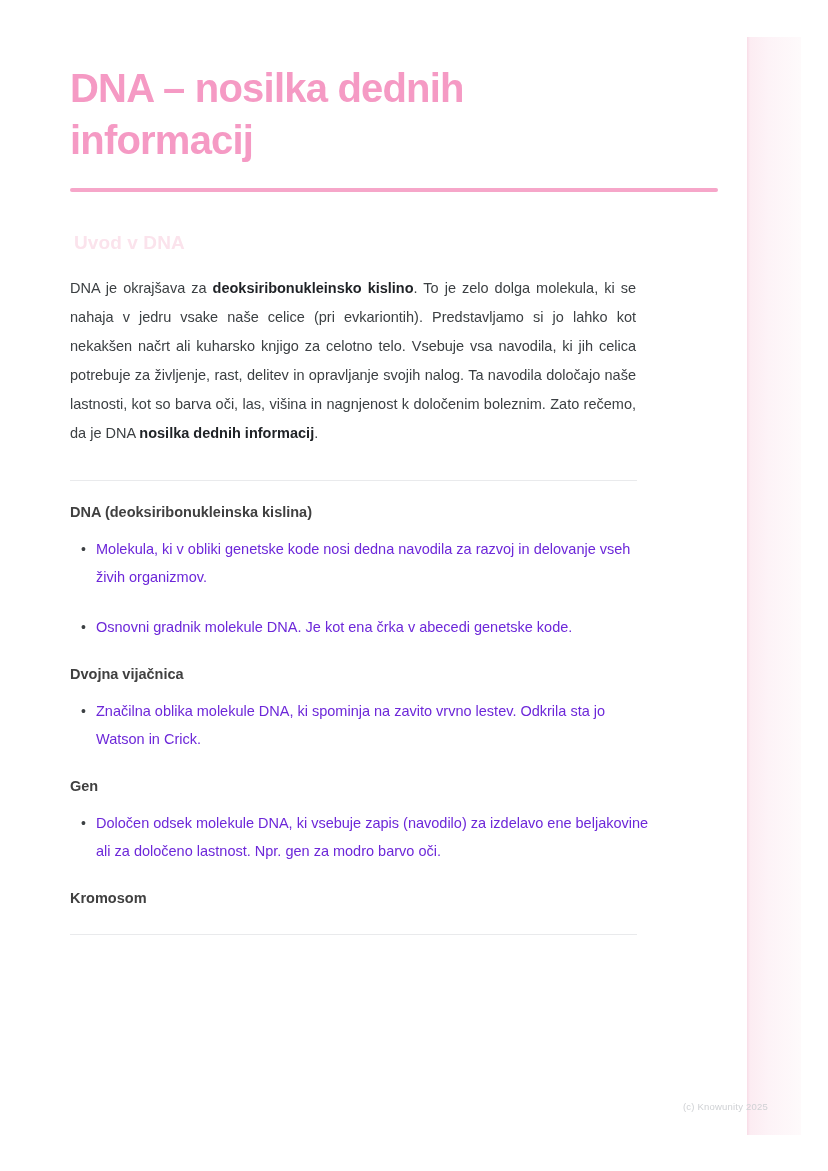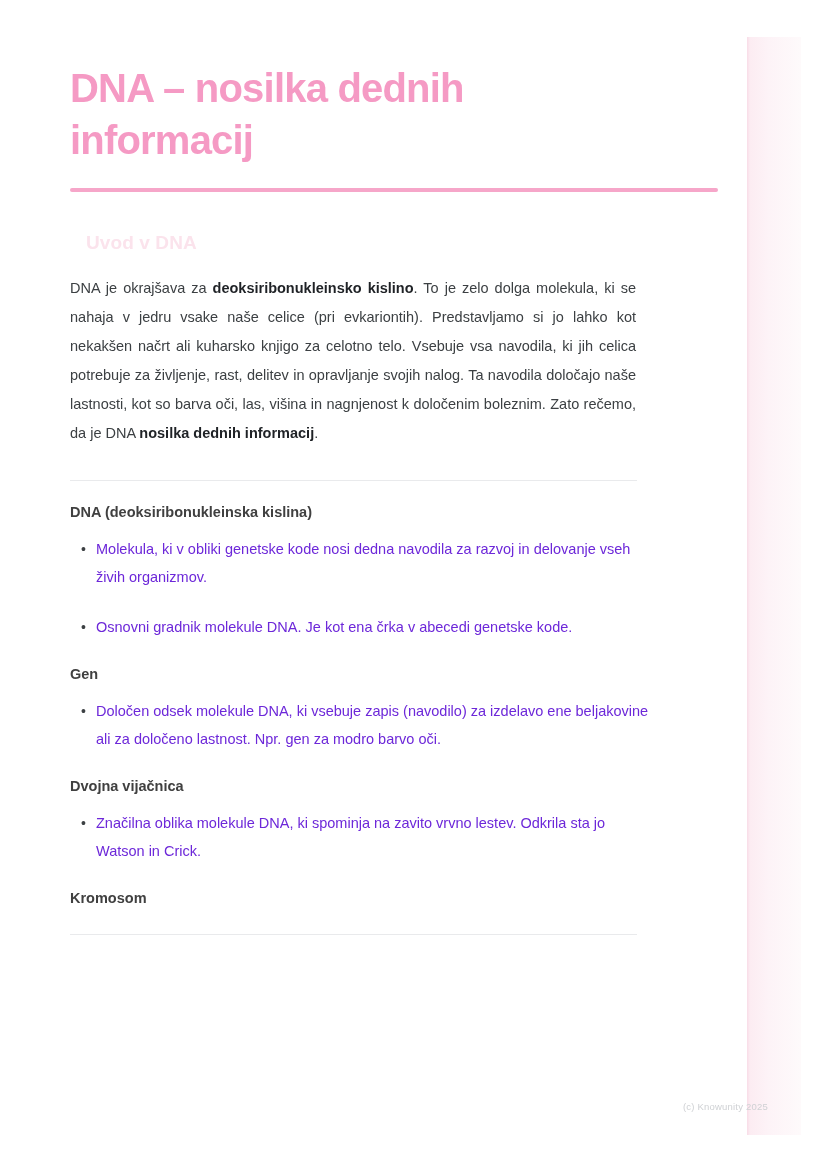--- a/index.html
+++ b/index.html
@@ -64,21 +64,21 @@
     border-radius: 2px;
     background: #f6a6c9;
   }
 
   
   .section-heading {
     font-size: 19px;
     line-height: 26px;
     font-weight: 700;
     color: #fbe3ec;
-    margin: 16px;
+    margin: 4px;
     letter-spacing: 0.1px;
   }
 
   .sec-uvod { margin-top: 38px; }
   .sec-pojmi { margin-top: 30px; }
 
   
   .body-text {
     width: 566px;
     margin: 18px 0 0 0;
@@ -177,34 +177,34 @@
         </ul>
       </div>
 
       <div class="term-block">
         <ul class="defs">
           <li>Osnovni gradnik molekule DNA. Je kot ena črka v abecedi genetske kode.</li>
         </ul>
       </div>
 
       <div class="term-block">
+        <p class="term">Dvojna vijačnica</p>
+        <ul class="defs">
+          <li>Značilna oblika molekule DNA, ki spominja na zavito vrvno lestev. Odkrila sta jo Watson in Crick.</li>
+        </ul>
+      </div>
+
+      <div class="term-block">
         <p class="term">Gen</p>
         <ul class="defs">
           <li>Določen odsek molekule DNA, ki vsebuje zapis (navodilo) za izdelavo ene beljakovine ali za določeno lastnost. Npr. gen za modro barvo oči.</li>
         </ul>
       </div>
 
       <div class="term-block">
-        <p class="term">Dvojna vijačnica</p>
-        <ul class="defs">
-          <li>Značilna oblika molekule DNA, ki spominja na zavito vrvno lestev. Odkrila sta jo Watson in Crick.</li>
-        </ul>
-      </div>
-
-      <div class="term-block">
         <p class="term">Kromosom</p>
       </div>
 
     </div>
 
     <div class="divider divider-bottom"></div>
 
   </div>
 
   <div class="footer-note">(c) Knowunity 2025</div>

